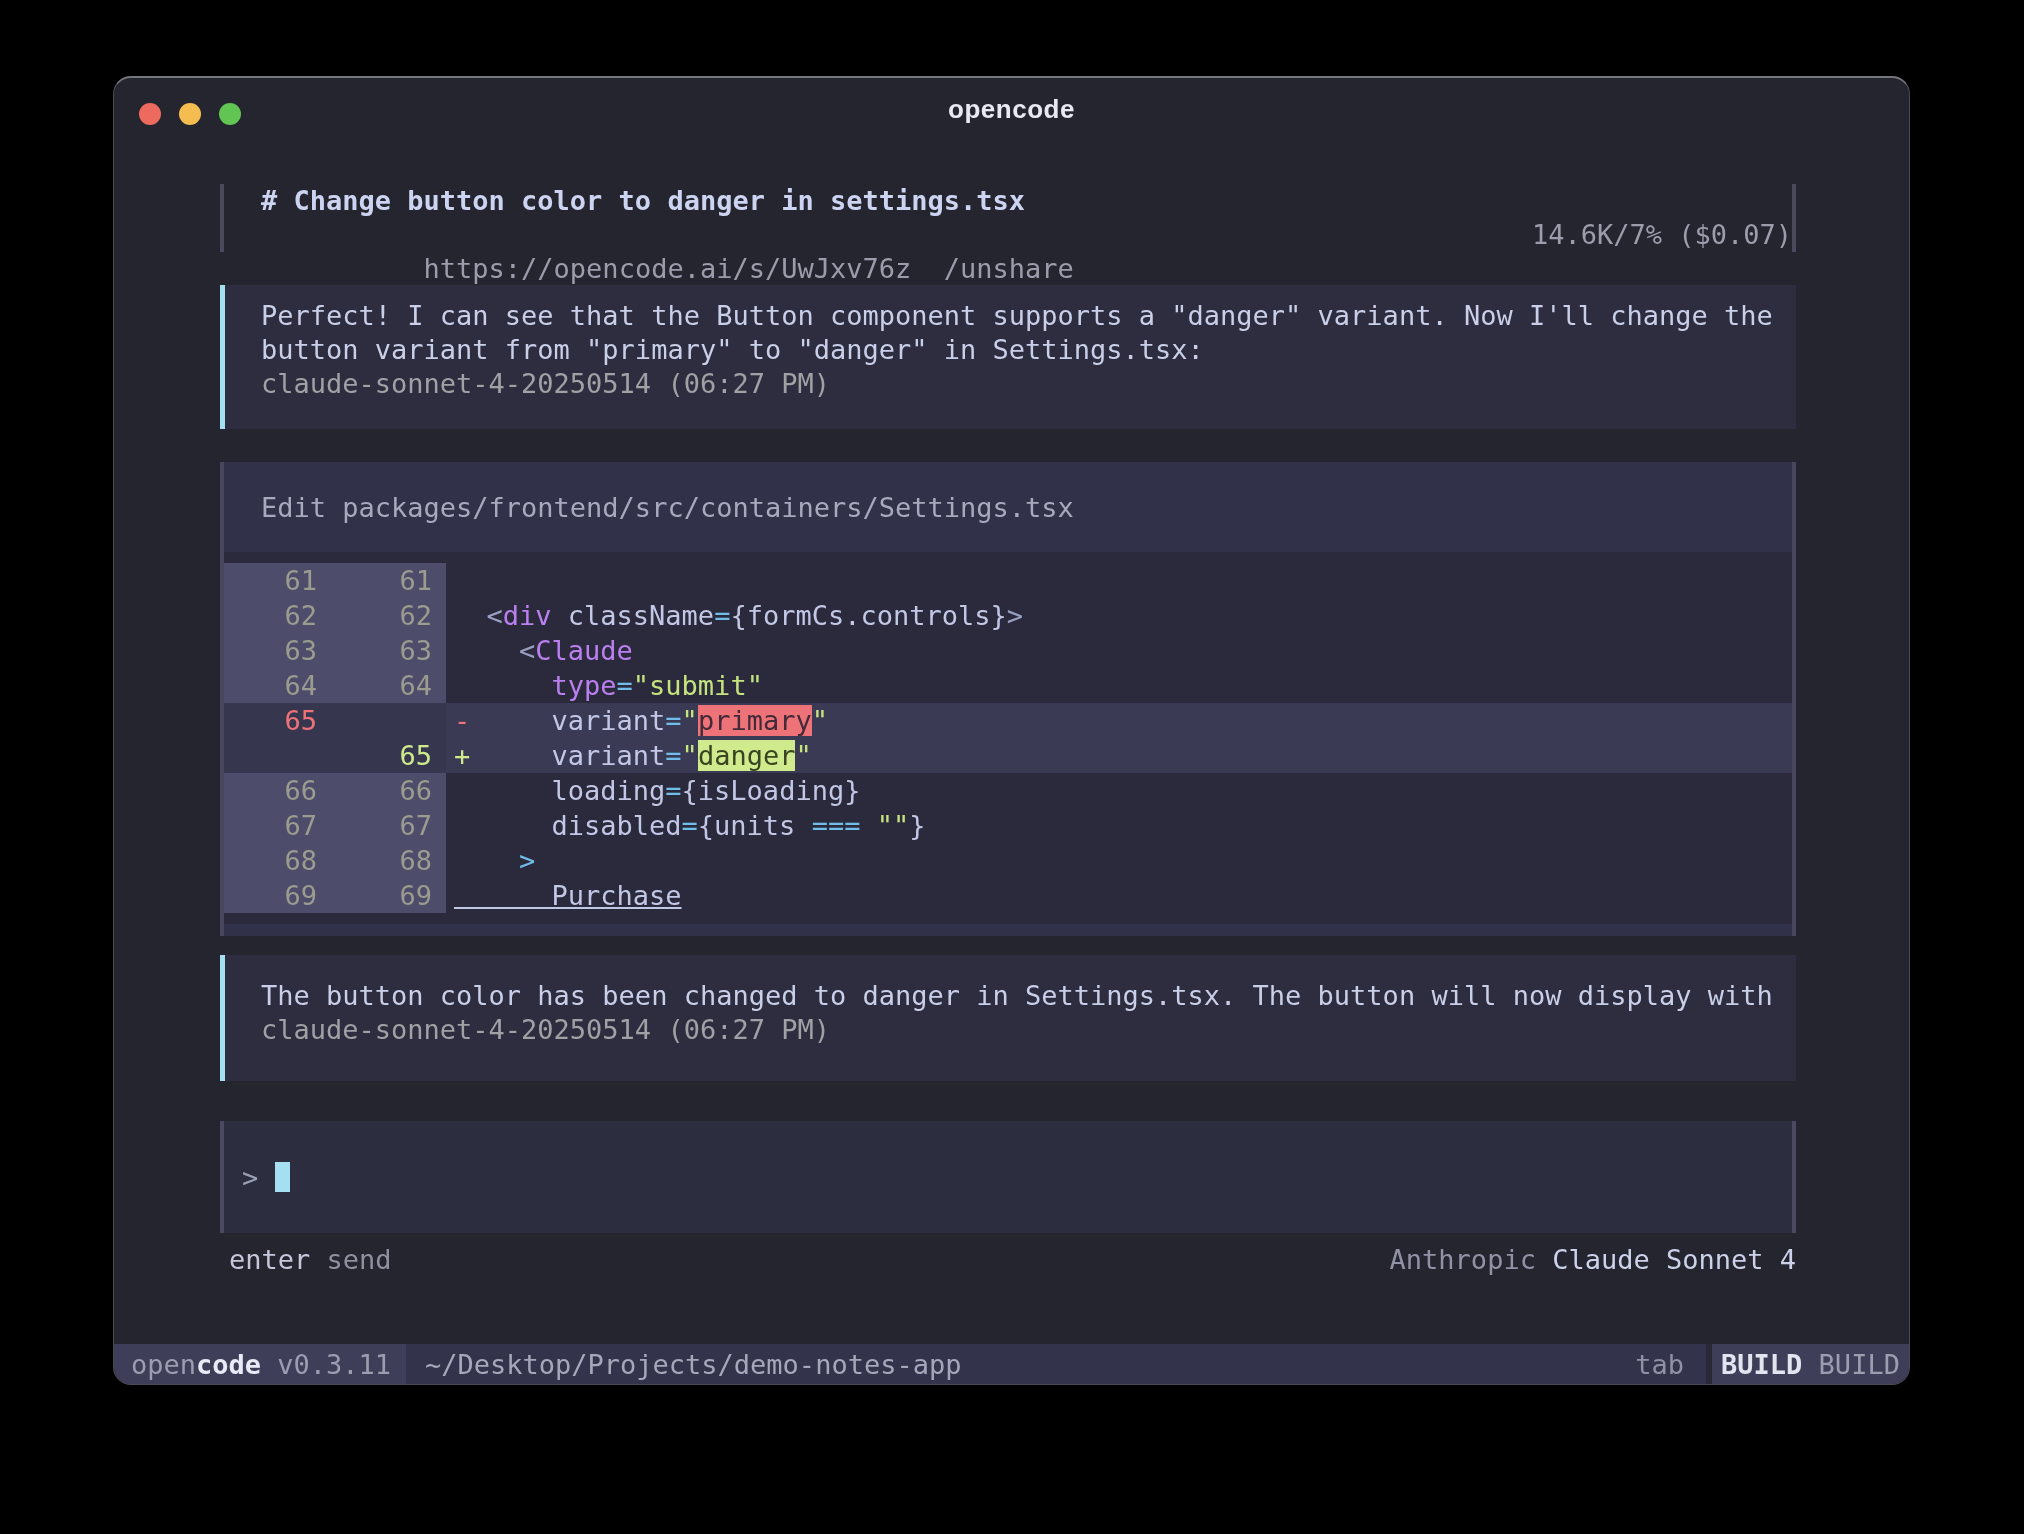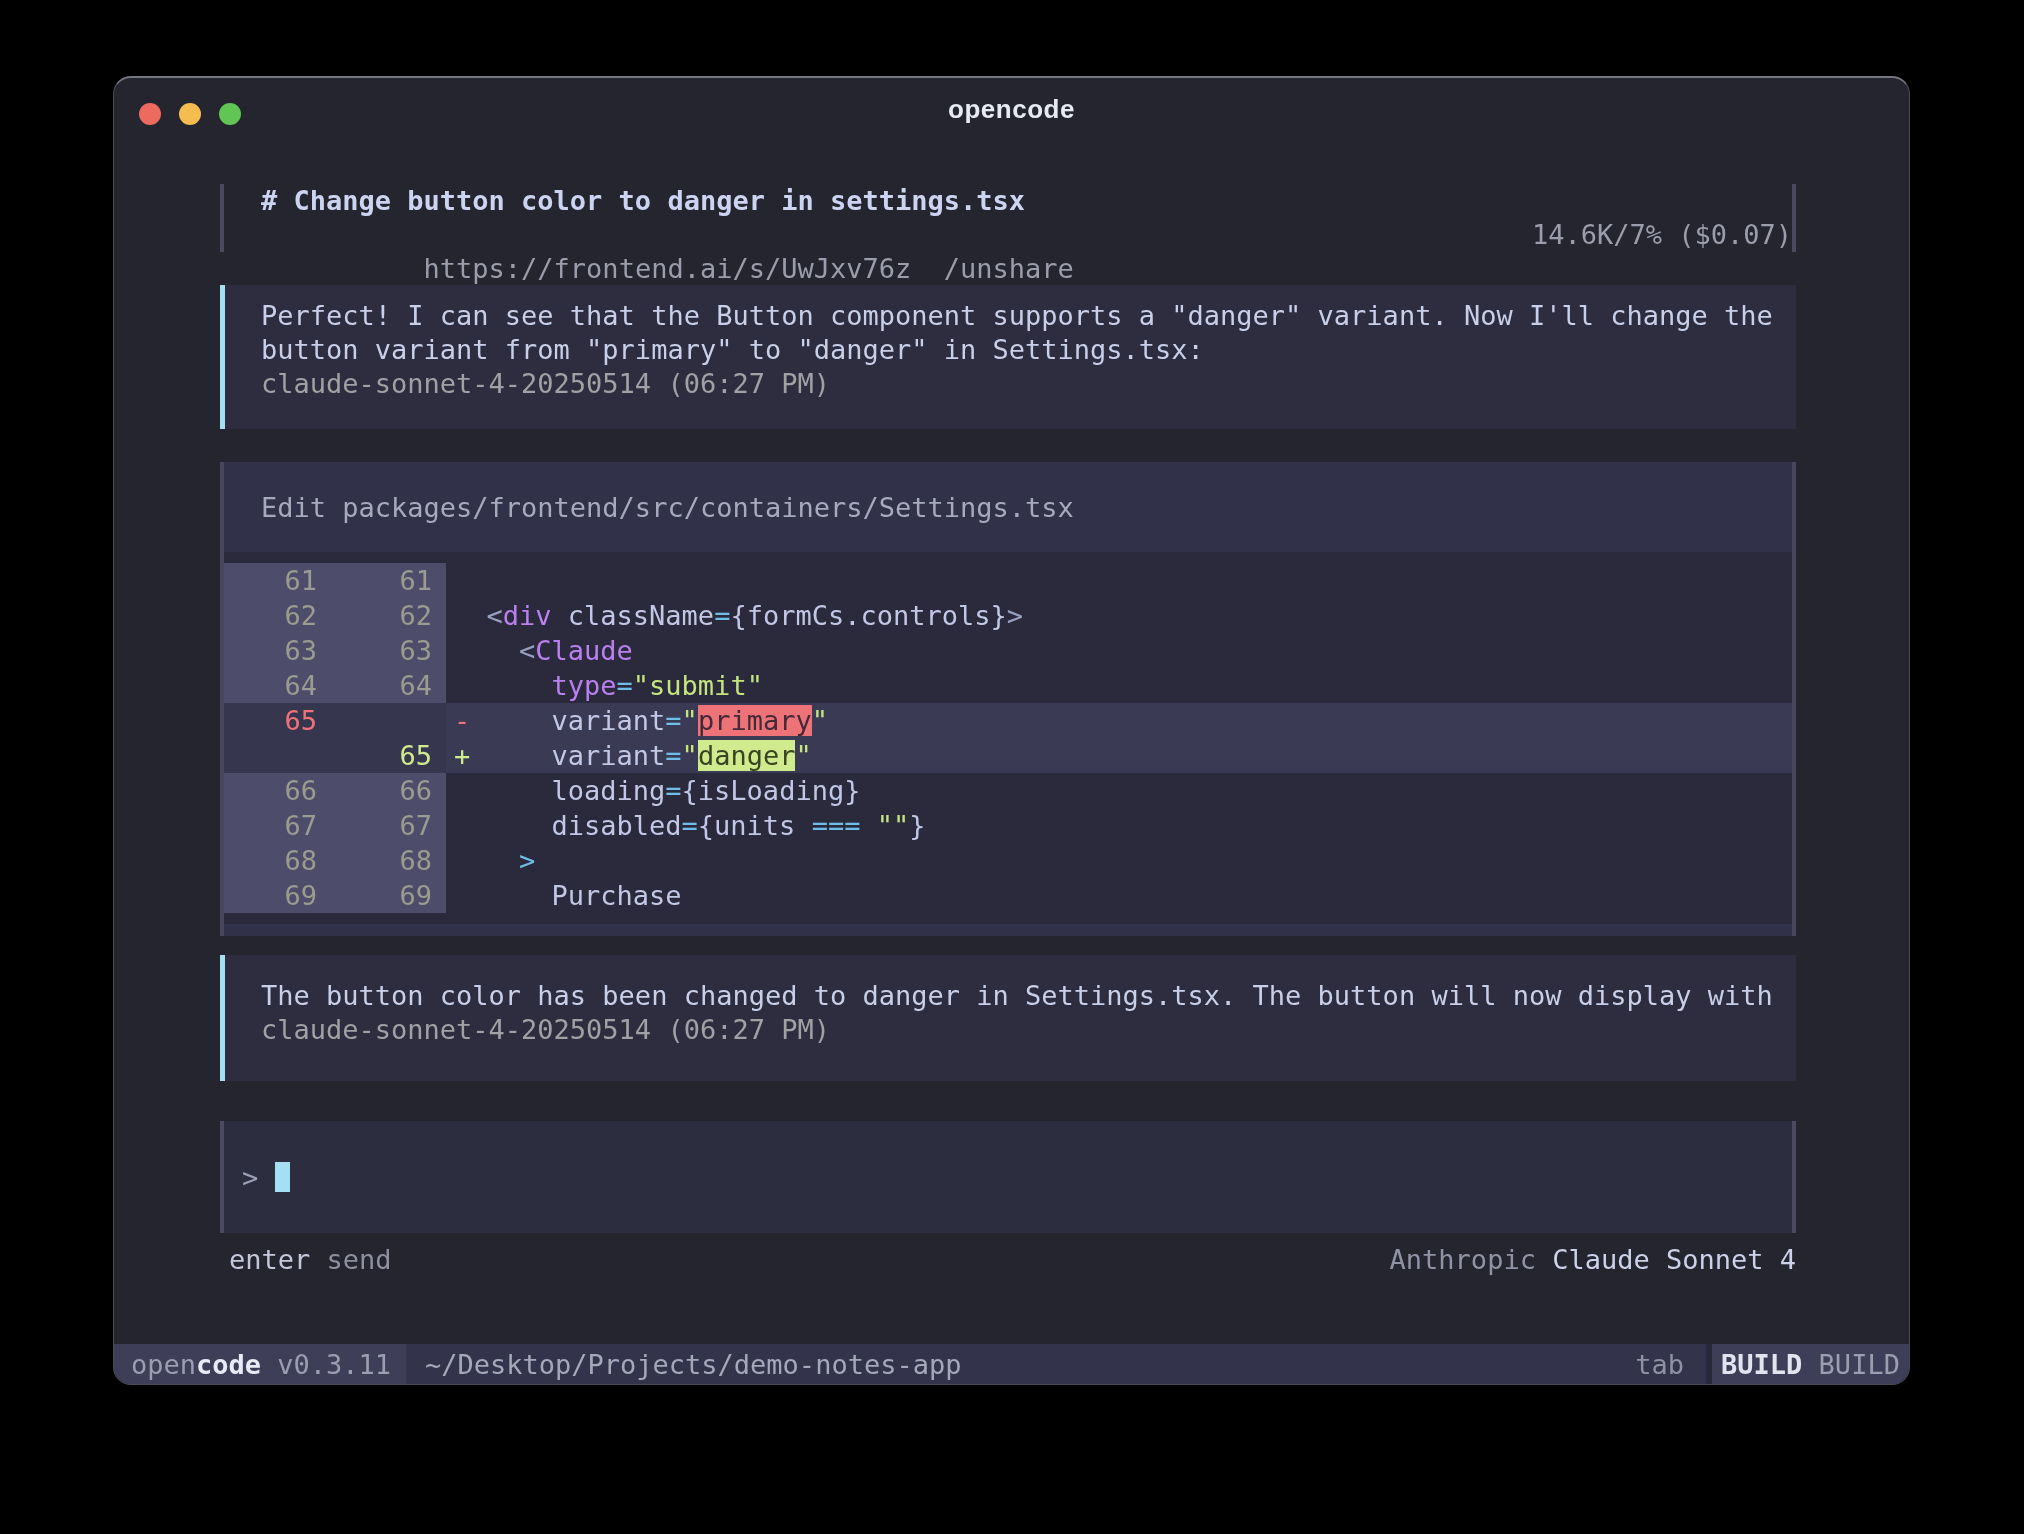--- a/index.html
+++ b/index.html
@@ -104,21 +104,21 @@
     </div>
     <div class="wtitle">opencode</div>
   </div>
 
   <div class="content">
 
     <div class="session-header">
       <div class="line stitle"># Change button color to danger in settings.tsx</div>
       <div class="row">
         <div class="line dim">
-          <span>https://frontend.ai/s/UwJxv76z</span><span>  </span><span>/unshare</span>
+          <span>https://opencode.ai/s/UwJxv76z</span><span>  </span><span>/unshare</span>
         </div>
         <div class="line dim">14.6K/7% ($0.07)</div>
       </div>
     </div>
 
     <div class="msg-block first" style="border-left-color: rgb(165, 223, 242);">
       <div>
           <div class="msg-line">Perfect! I can see that the Button component supports a "danger" variant. Now I'll change the</div>
           <div class="msg-line">button variant from "primary" to "danger" in Settings.tsx:</div>
         </div>
@@ -130,21 +130,21 @@
       <div class="code-area">
           <div class="diff-row context"><span class="gut g1">61</span><span class="gut g2">61</span><span class="code"></span></div>
           <div class="diff-row context"><span class="gut g1">62</span><span class="gut g2">62</span><span class="code"><span style="color: rgb(195, 199, 230);">  </span><span style="color: rgb(154, 160, 194);">&lt;</span><span style="color: rgb(187, 128, 240);">div</span><span style="color: rgb(195, 199, 230);"> className</span><span style="color: rgb(111, 189, 232);">=</span><span style="color: rgb(195, 199, 230);">{formCs.controls}</span><span style="color: rgb(154, 160, 194);">&gt;</span></span></div>
           <div class="diff-row context"><span class="gut g1">63</span><span class="gut g2">63</span><span class="code"><span style="color: rgb(195, 199, 230);">    </span><span style="color: rgb(154, 160, 194);">&lt;</span><span style="color: rgb(187, 128, 240);">Claude</span></span></div>
           <div class="diff-row context"><span class="gut g1">64</span><span class="gut g2">64</span><span class="code"><span style="color: rgb(195, 199, 230);">      </span><span style="color: rgb(187, 128, 240);">type</span><span style="color: rgb(111, 189, 232);">=</span><span style="color: rgb(198, 228, 126);">"submit"</span></span></div>
           <div class="diff-row del"><span class="gut g1" style="color: rgb(238, 115, 121);">65</span><span class="gut g2"></span><span class="code"><span style="color: rgb(238, 115, 121);">-</span><span style="color: rgb(195, 199, 230);">     variant</span><span style="color: rgb(111, 189, 232);">=</span><span style="color: rgb(198, 228, 126);">"</span><span style="background: rgb(238, 115, 121); color: rgb(67, 42, 56);">primary</span><span style="color: rgb(198, 228, 126);">"</span></span></div>
           <div class="diff-row add"><span class="gut g1"></span><span class="gut g2" style="color: rgb(207, 235, 141);">65</span><span class="code"><span style="color: rgb(207, 235, 141);">+</span><span style="color: rgb(195, 199, 230);">     variant</span><span style="color: rgb(111, 189, 232);">=</span><span style="color: rgb(198, 228, 126);">"</span><span style="background: rgb(207, 235, 141); color: rgb(58, 68, 34);">danger</span><span style="color: rgb(198, 228, 126);">"</span></span></div>
           <div class="diff-row context"><span class="gut g1">66</span><span class="gut g2">66</span><span class="code"><span style="color: rgb(195, 199, 230);">      loading</span><span style="color: rgb(111, 189, 232);">=</span><span style="color: rgb(195, 199, 230);">{isLoading}</span></span></div>
           <div class="diff-row context"><span class="gut g1">67</span><span class="gut g2">67</span><span class="code"><span style="color: rgb(195, 199, 230);">      disabled</span><span style="color: rgb(111, 189, 232);">=</span><span style="color: rgb(195, 199, 230);">{units </span><span style="color: rgb(111, 189, 232);">===</span><span style="color: rgb(195, 199, 230);"> </span><span style="color: rgb(198, 228, 126);">""</span><span style="color: rgb(195, 199, 230);">}</span></span></div>
           <div class="diff-row context"><span class="gut g1">68</span><span class="gut g2">68</span><span class="code"><span style="color: rgb(195, 199, 230);">    </span><span style="color: rgb(111, 189, 232);">&gt;</span></span></div>
-          <div class="diff-row context"><span class="gut g1">69</span><span class="gut g2">69</span><span class="code"><span style="color: rgb(195, 199, 230);">      Purchase</span></span></div>
+          <div class="diff-row context"><span class="gut g1">69</span><span class="gut g2">69</span><span class="code"><span style="color: rgb(195, 199, 230); text-decoration: underline;">      Purchase</span></span></div>
         </div>
     </div>
 
     <div class="msg-block second" style="border-left-color: rgb(165, 223, 242);">
       <div>
           <div class="msg-line">The button color has been changed to danger in Settings.tsx. The button will now display with</div>
         </div>
       <div class="meta-line">claude-sonnet-4-20250514 (06:27 PM)</div>
     </div>
 

